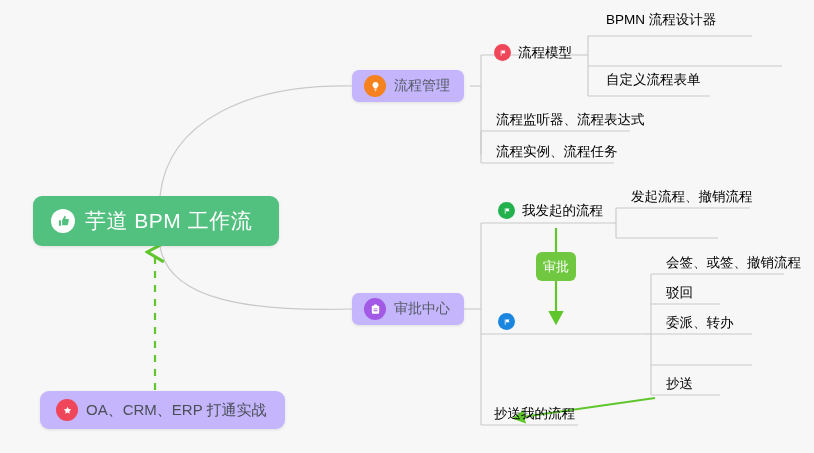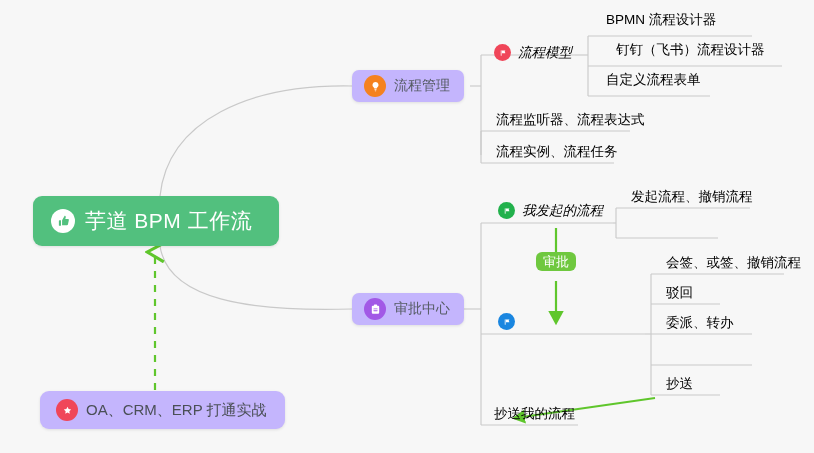--- a/index.html
+++ b/index.html
@@ -82,21 +82,20 @@
     font-size: 13.5px;
     color: #000000;
     white-space: nowrap;
     padding: 0 6px 3px 6px;
     line-height: 17px;
   }
   .leaf.with-icon {
     padding-left: 6px;
     display: flex;
     align-items: center;
-    font-style: italic;
   }
   .leaf .leaf-text { margin-left: 7px; }
 
   
   .icon-circle {
     width: 17px; height: 17px;
     border-radius: 50%;
     display: inline-flex;
     align-items: center;
     justify-content: center;
@@ -104,21 +103,21 @@
   }
   .icon-circle.big { width: 22px; height: 22px; }
   .icon-circle.root { width: 24px; height: 24px; background: #ffffff; }
 
   
   .tag-box {
     position: absolute;
     left: 536px;
     top: 252px;
     width: 40px;
-    height: 19px;
+    height: 29px;
     background: #6fc83f;
     border-radius: 6px;
     display: flex;
     align-items: center;
     justify-content: center;
     font-family: Liberation Serif, serif;
   }
   .tag-box .tag-label {
     color: #ffffff;
     font-size: 13px;
@@ -223,21 +222,20 @@
     <span class="icon-circle" style="background:#f04659;">
       <svg width="10" height="10" viewBox="0 0 24 24">
         <rect x="6.6" y="5.2" width="2.0" height="13.6" rx="0.9" fill="#ffffff"></rect>
         <path d="M9.4 5.8h7.6c.55 0 .85.6.55 1.05l-1.6 2.35 1.6 2.35c.3.45 0 1.05-.55 1.05H9.4z" fill="#ffffff"></path>
       </svg>
     </span>
     <span class="leaf-text">流程模型</span>
   </div>
 
   <div class="leaf" style="left:600px; top:11px;">BPMN 流程设计器</div>
-  <div class="leaf" style="left:610px; top:41px;">钉钉（飞书）流程设计器</div>
   <div class="leaf" style="left:600px; top:71px;">自定义流程表单</div>
 
   <div class="leaf" style="left:490px; top:111px;">流程监听器、流程表达式</div>
   <div class="leaf" style="left:490px; top:143px;">流程实例、流程任务</div>
 
   <div class="leaf with-icon" style="left:492px; top:202px;align-items:flex-end;">
     <span class="icon-circle" style="background:#22b14c;">
       <svg width="10" height="10" viewBox="0 0 24 24">
         <rect x="6.6" y="5.2" width="2.0" height="13.6" rx="0.9" fill="#ffffff"></rect>
         <path d="M9.4 5.8h7.6c.55 0 .85.6.55 1.05l-1.6 2.35 1.6 2.35c.3.45 0 1.05-.55 1.05H9.4z" fill="#ffffff"></path>

